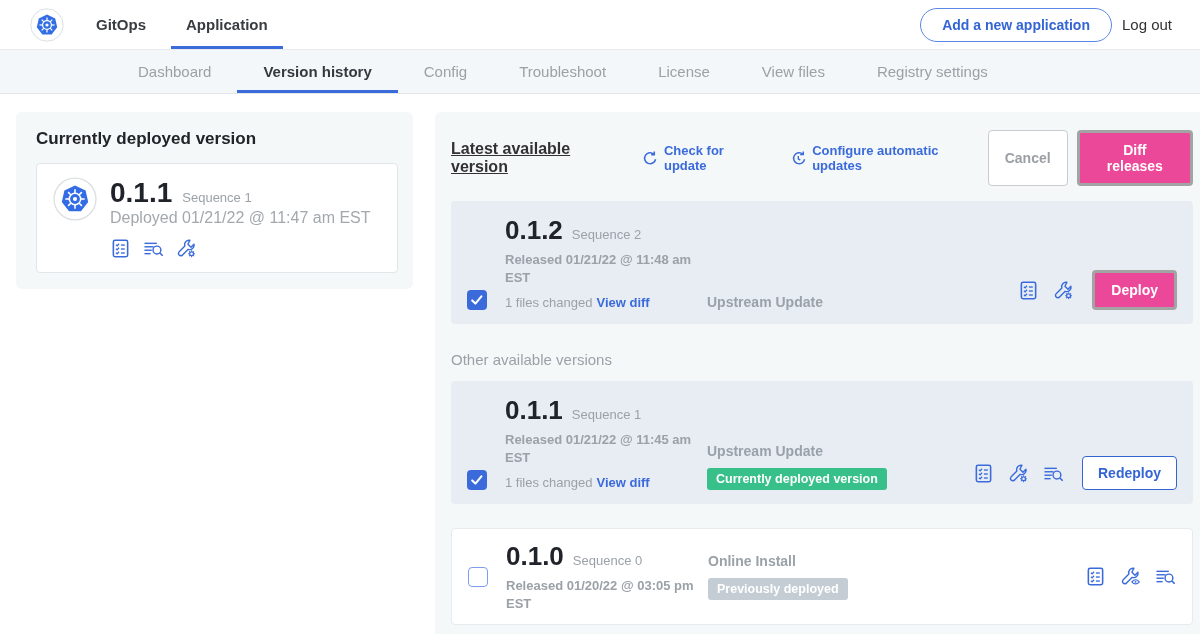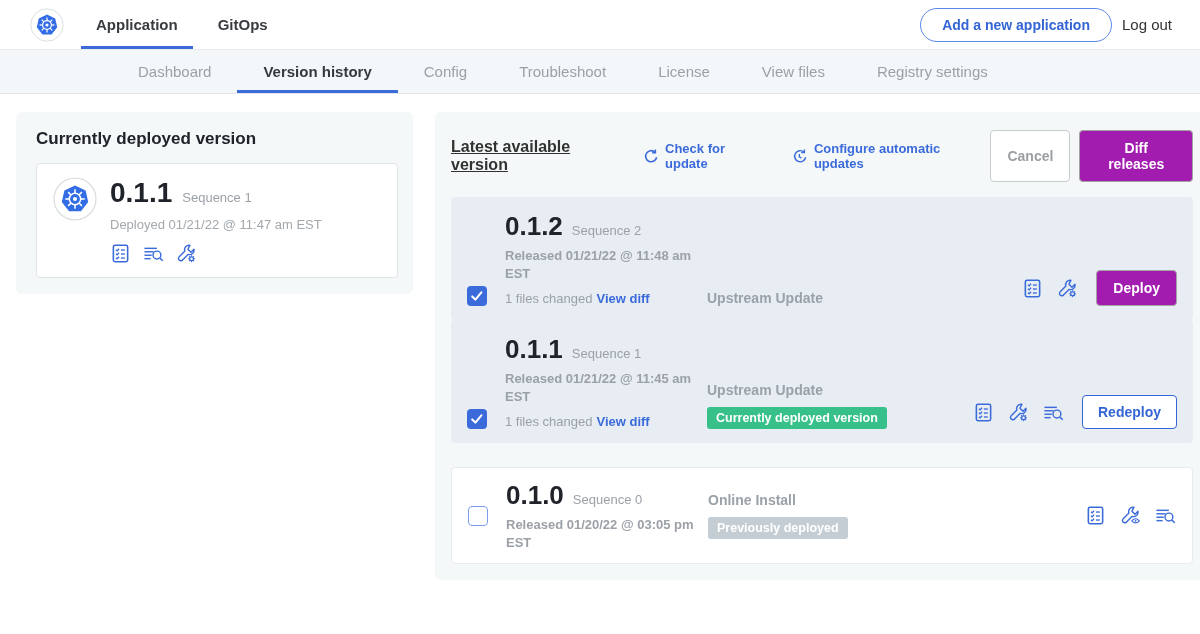--- a/index.html
+++ b/index.html
@@ -66,40 +66,40 @@
   }
   .left-card h2 { font-size: 17px; font-weight: 700; color: #20232a; margin-bottom: 14px; }
   .deployed-card {
     background: #fff; border: 1px solid #e2e6e9; border-radius: 4px;
     padding: 13px 16px; display: flex; gap: 13px;
   }
   .k8s-badge { width: 44px; height: 44px; flex: none; }
   .version-line { display: flex; align-items: baseline; gap: 10px; }
   .version-big { font-size: 28px; font-weight: 700; color: #20232a; }
   .seq { font-size: 13px; color: #9ba1a7; }
-  .deployed-at { font-size: 13px; font-weight: 500; color: #a3a8ad; margin-top: 8px; }
+  .deployed-at { font-size: 16px; font-weight: 500; color: #a3a8ad; }
   .icon-row { display: flex; align-items: center; gap: 12px; margin-top: 11px; color: #3b6bdb; }
   .icon { width: 21px; height: 21px; display: block; cursor: pointer; }
 
   .right-card { flex: 1; background: #f5f8f9; border-radius: 6px; padding: 16px; }
   .right-header { display: flex; align-items: center; margin: 2px 0 15px; }
   .right-title { font-size: 16px; font-weight: 700; color: #323232; margin-right: 14px; text-decoration: underline; }
   .link {
     display: flex; align-items: center; gap: 6px;
     color: #3b6bdb; font-size: 13px; font-weight: 700; cursor: pointer;
   }
   .link .icon { width: 17px; height: 17px; }
   .link + .link { margin-left: 22px; }
   .header-actions { margin-left: auto; display: flex; gap: 9px; }
   .btn {
     font-size: 14px; font-weight: 700; font-family: inherit;
     border-radius: 4px; padding: 9px 16px; cursor: pointer;
   }
   .btn-cancel { background: #fff; border: 1px solid #c9cdd0; color: #9b9fa4; }
-  .btn-primary { background: #a21caf; border: 1px solid #a3a3a3; color: #fff; }
+  .btn-primary { background: #ec4899; border: 3px solid #a3a3a3; color: #fff; }
   .btn-outline { background: #fff; border: 1px solid #3465d4; color: #3465d4; padding: 8px 15px; }
 
   .version-row { display: flex; align-items: center; border-radius: 4px; padding: 14px 16px; }
   .version-row.selected { background: #e7edf3; align-items: flex-end; }
   .version-row.plain { background: #fff; border: 1px solid #e8ebee; padding: 12px 16px; }
   .checkbox {
     width: 20px; height: 20px; border-radius: 4px; flex: none;
     margin-right: 18px; cursor: pointer;
   }
   .checkbox.checked { background: #3b6bdb; color: #fff; padding: 2px; }
@@ -196,25 +196,25 @@
     </symbol>
   </defs>
 </svg>
 
 <header class="topnav">
   <span class="logo-wrap">
     <svg width="34" height="34">
         <use href="#i-k8s"></use>
       </svg>
   </span>
+  <div class="top-tab">
+    <span>GitOps</span>
+  </div>
   <div class="top-tab active">
     <span>Application</span>
-  </div>
-  <div class="top-tab">
-    <span>GitOps</span>
   </div>
   <div class="topnav-right">
     <button class="btn-pill">Add a new application</button>
     <span class="logout">Log out</span>
   </div>
 </header>
 
 <nav class="subnav">
   <div class="sub-tab">
       <span>Dashboard</span>
@@ -316,20 +316,21 @@
         <svg class="icon">
             <use href="#i-checklist"></use>
           </svg>
         <svg class="icon">
             <use href="#i-wrench-gear"></use>
           </svg>
         <button class="btn btn-primary">Deploy</button>
       </div>
     </div>
 
+    <div class="section-label">Other available versions</div>
 
     <div class="version-row selected">
       <span class="checkbox checked">
         <svg width="16" height="16" style="display:block;margin:0 auto;">
             <use href="#i-check"></use>
           </svg>
       </span>
       <div class="row-info">
         <div class="row-version-line">
           <span class="row-version">0.1.1</span>

